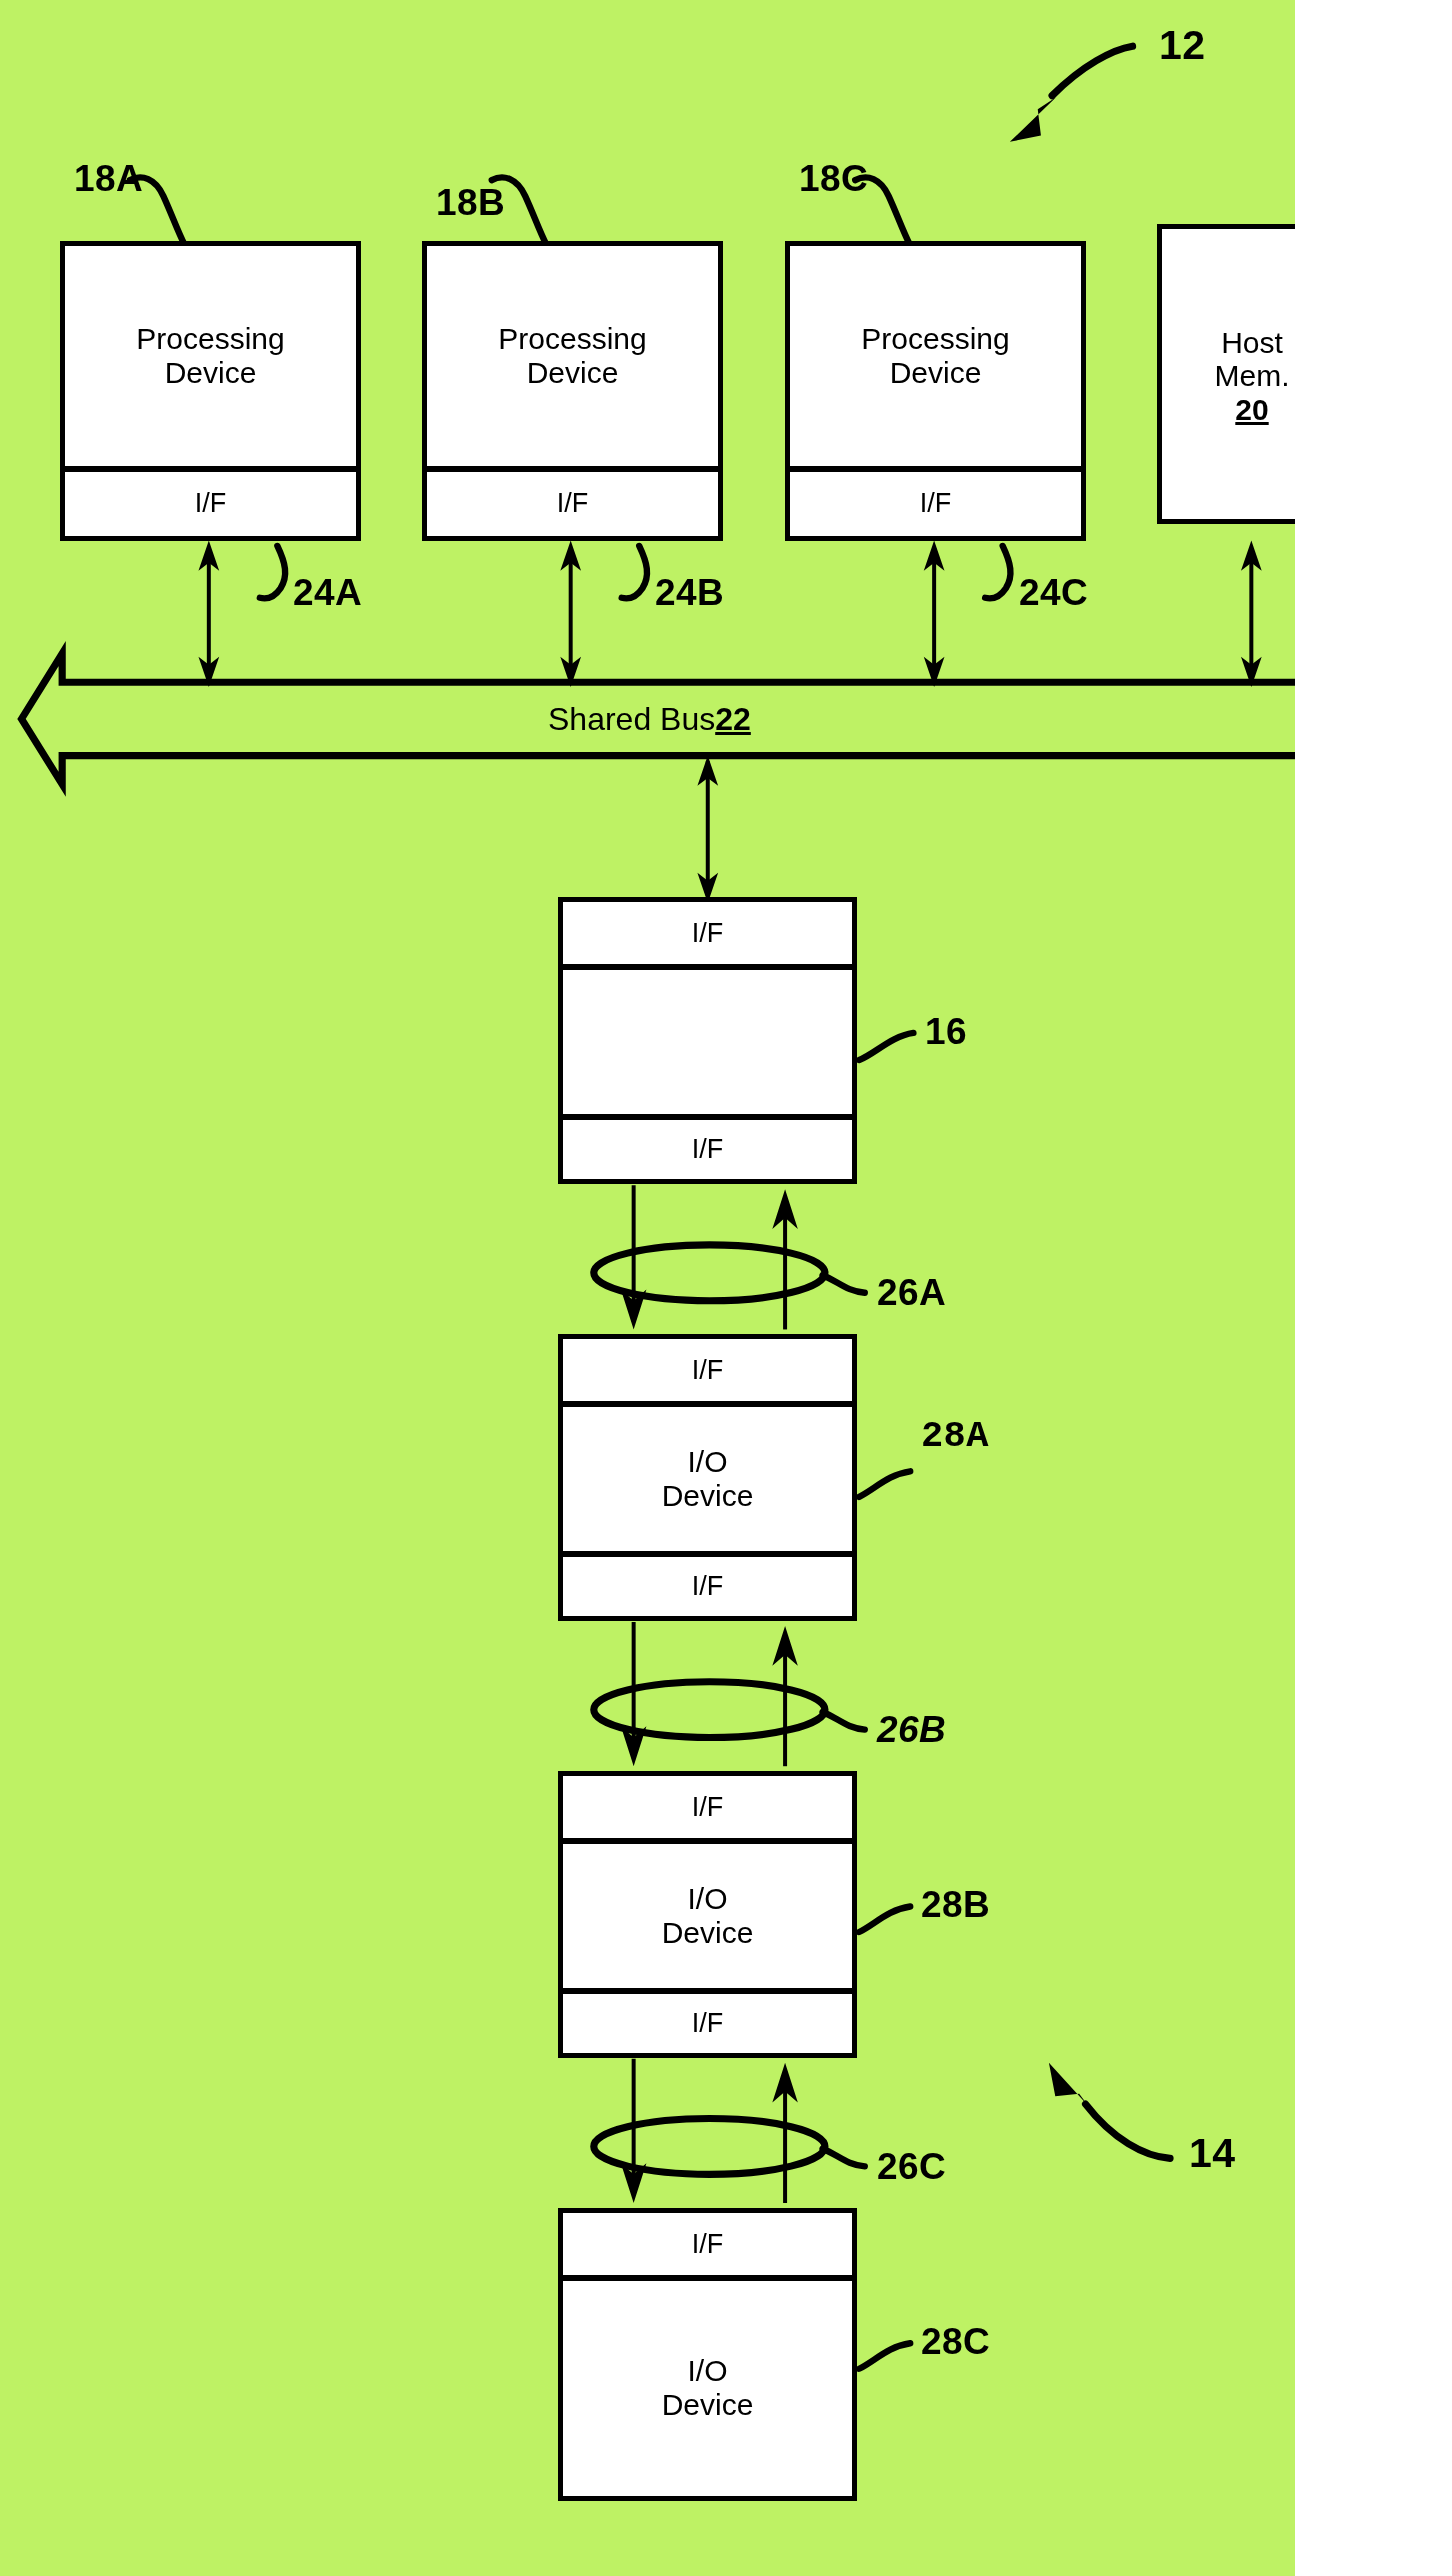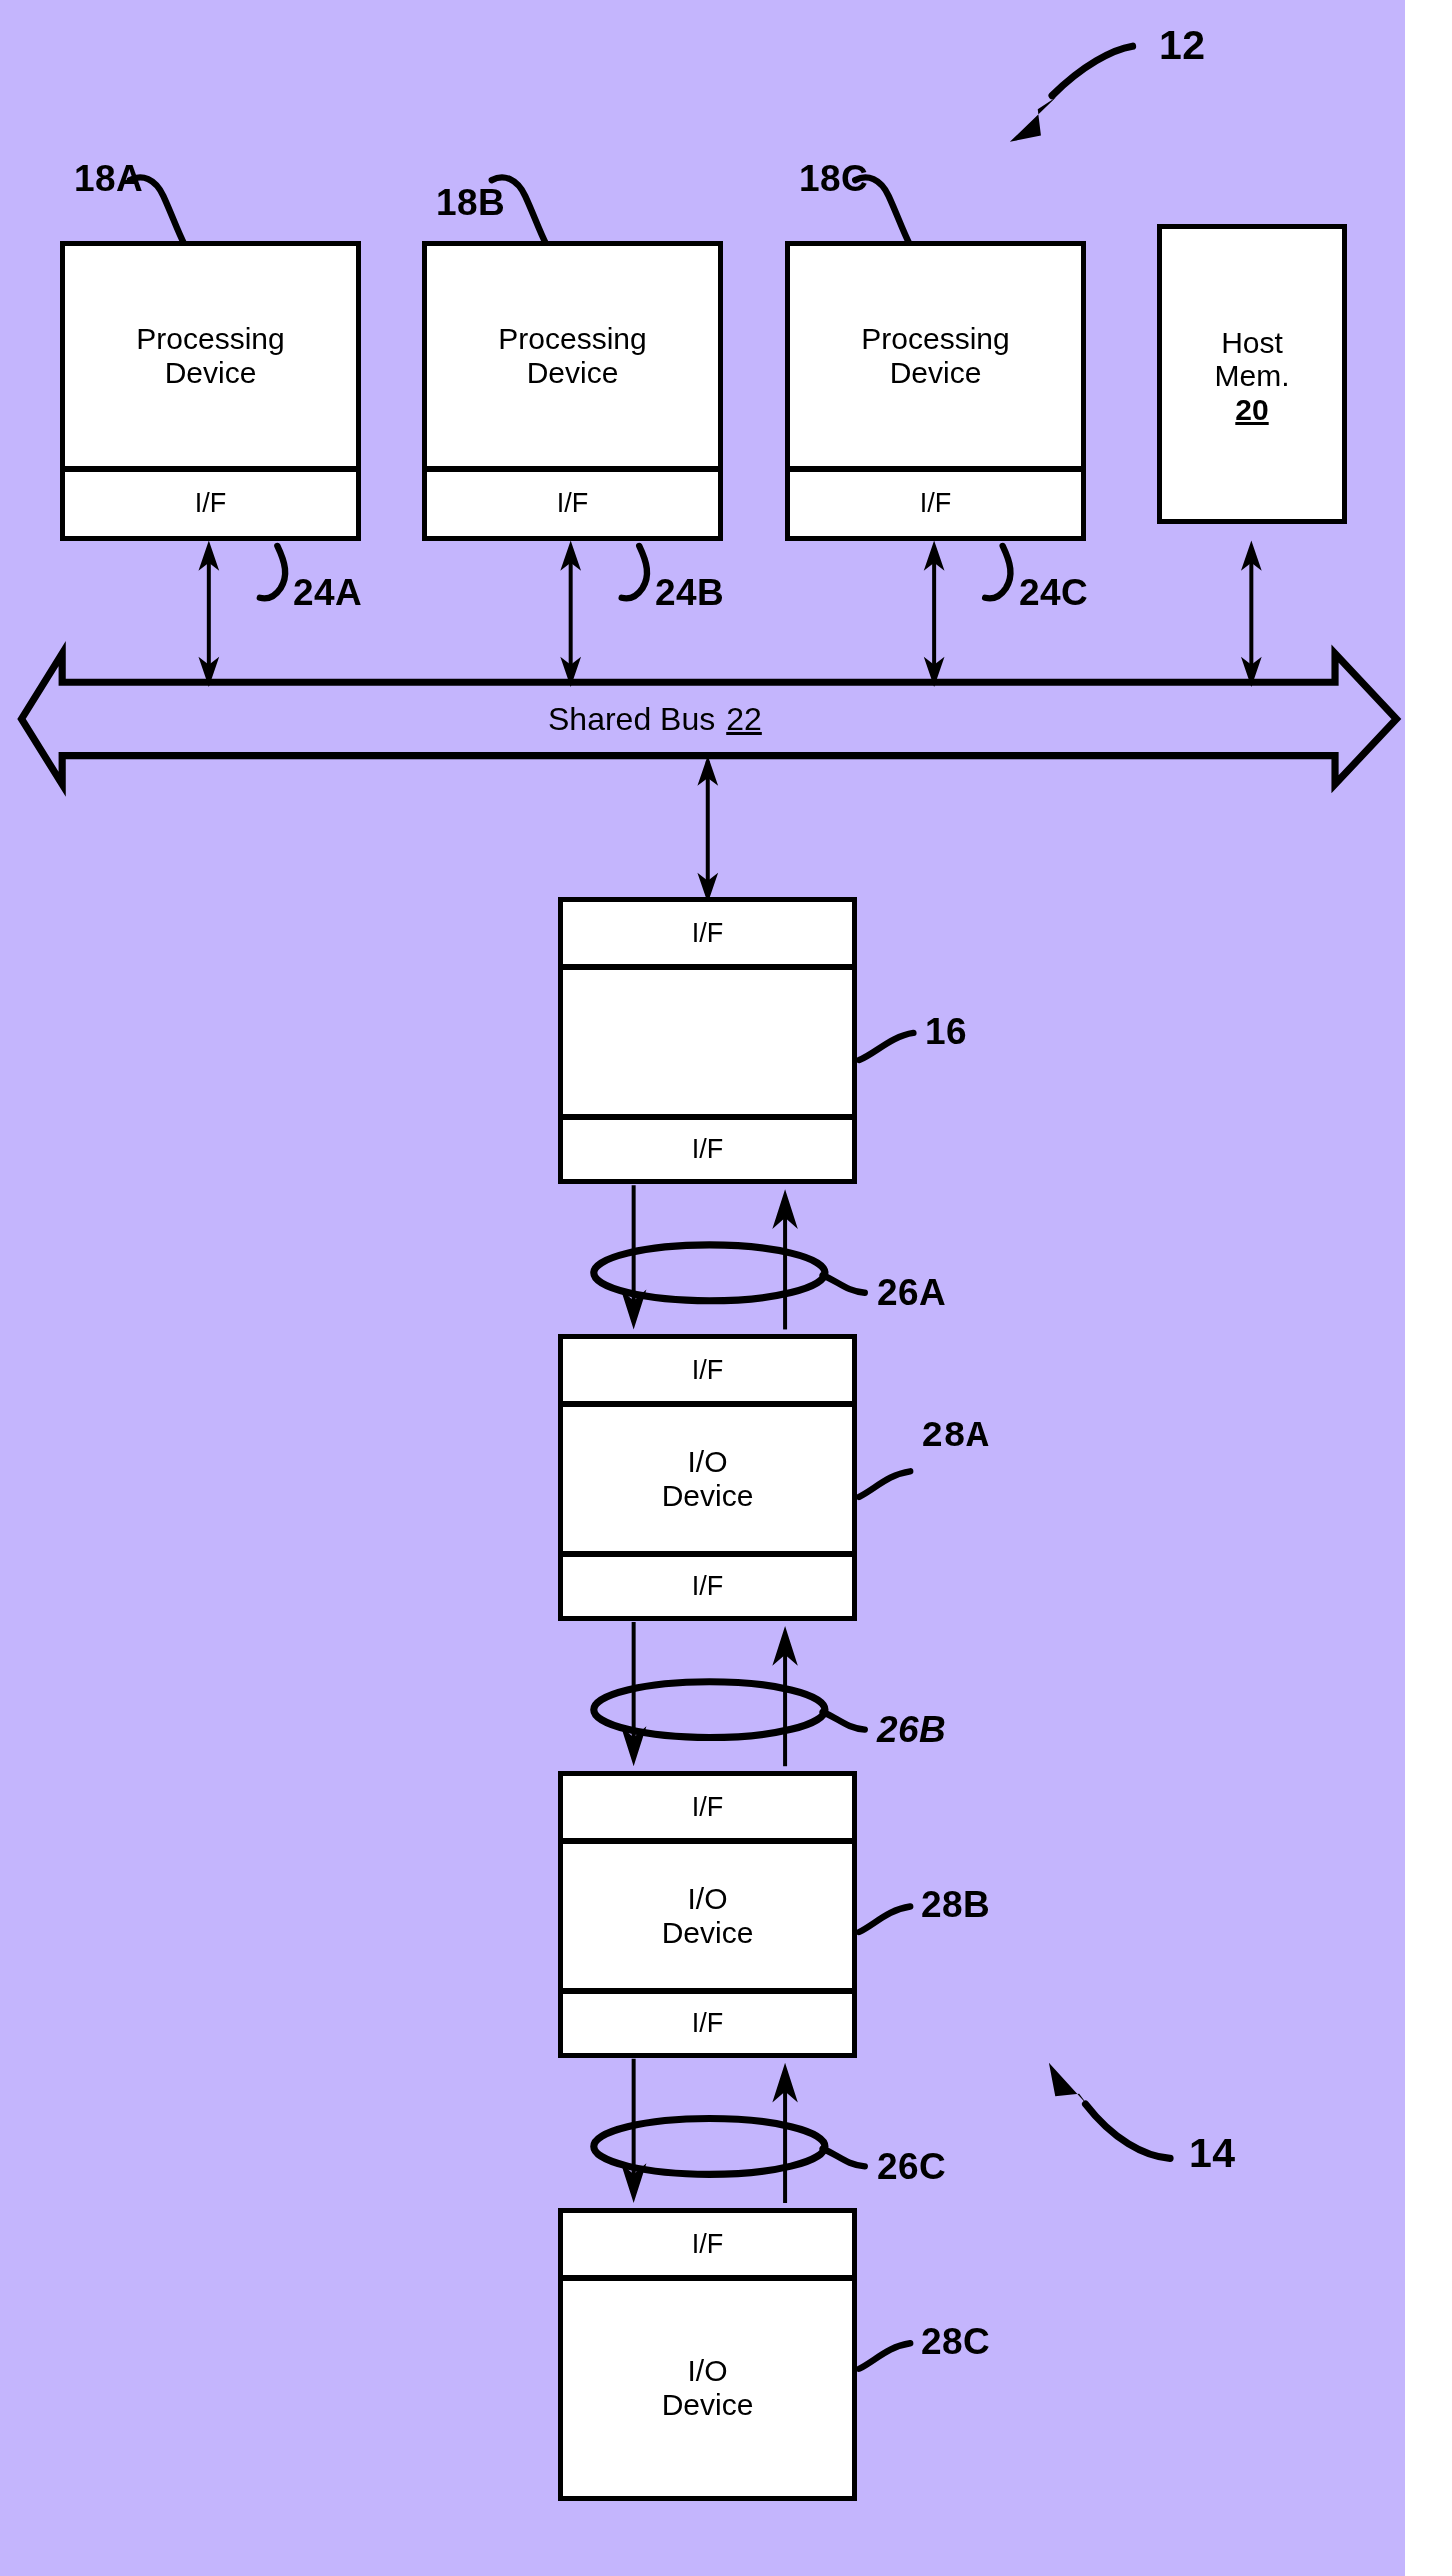--- a/index.html
+++ b/index.html
@@ -2,23 +2,23 @@
 <html style="font-size:12.8px"><head>
 <meta charset="utf-8">
 <style>
   html, body {
     margin: 0;
     padding: 0;
     background: #ffffff;
   }
   #page {
     position: relative;
-    width: 1405px;
+    width: 1295px;
     height: 2576px;
-    background: #c4b5fd;
+    background: #bef264;
     font-family: "Liberation Sans", sans-serif;
     overflow: hidden;
   }
   svg.layer {
     position: absolute;
     left: 0;
     top: 0;
     width: 1453px;
     height: 2576px;
   }
@@ -62,22 +62,22 @@
     letter-spacing: 0.4px;
   }
   .bus-text {
     position: absolute;
     font-size: 32px;
     color: #000;
     white-space: nowrap;
   }
   .bus-text .u {
     text-decoration: underline;
-    font-weight: normal;
-    margin-left: 11px;
+    font-weight: bold;
+    margin-left: 0;
   }
   .hm-num {
     text-decoration: underline;
     font-weight: bold;
   }
 </style>
 </head>
 <body>
 
 <div id="page">

